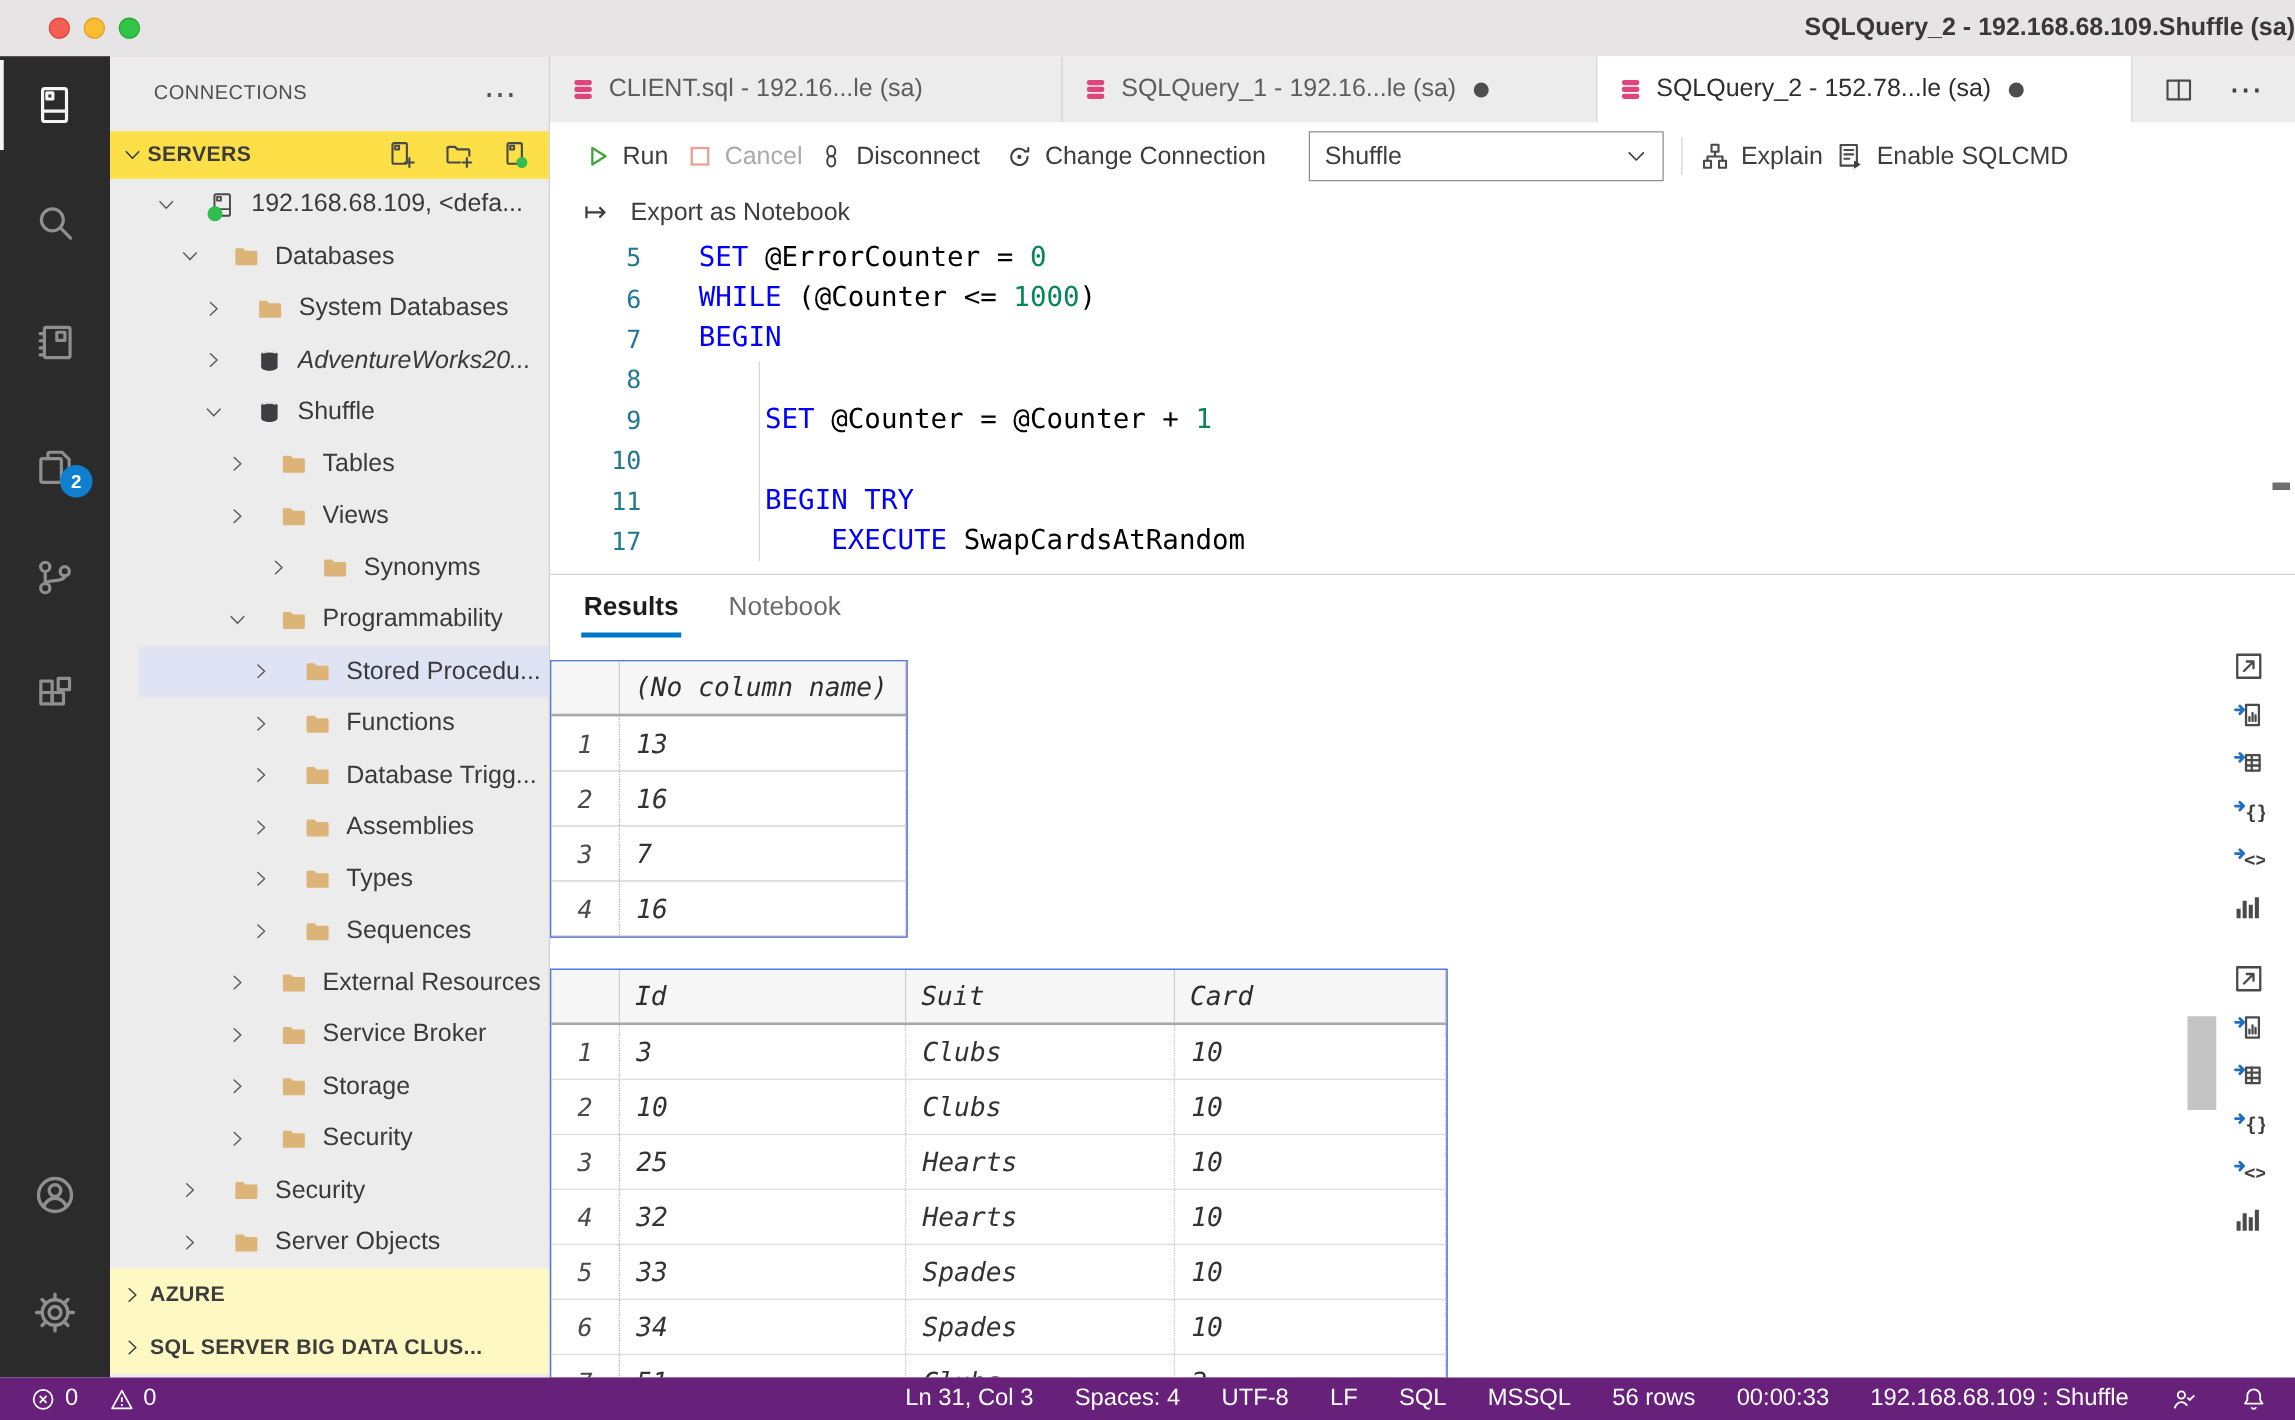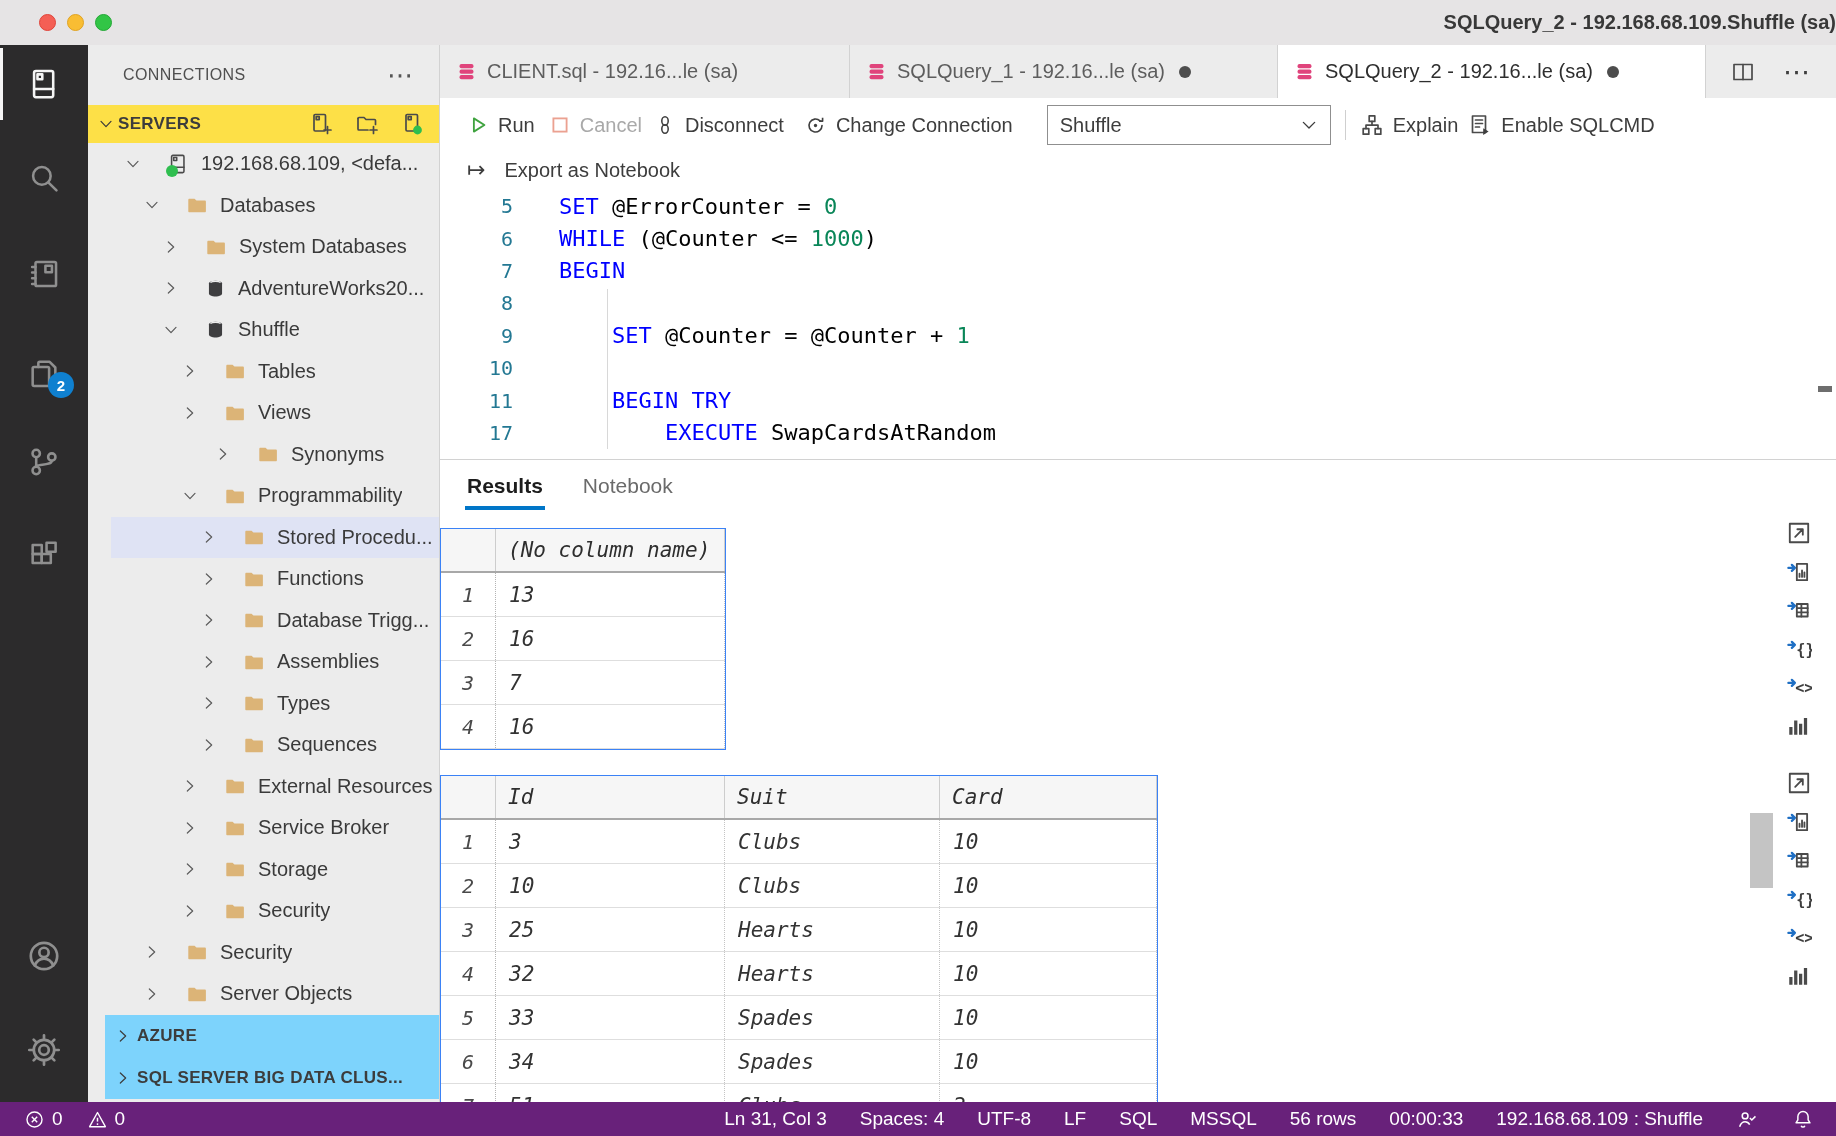--- a/index.html
+++ b/index.html
@@ -38,22 +38,22 @@
   .servers-band{height:38px;background:#fde047;display:flex;align-items:center;padding:0 14px 0 10px;}
   .servers-band .lbl{font-size:17px;font-weight:bold;color:#3c3c3c;margin-left:4px;letter-spacing:.3px;}
   .sb-actions{margin-left:auto;display:flex;gap:22px;align-items:center;color:#4a4a4a;}
   .tree-row{height:41.5px;display:flex;align-items:center;font-size:20px;color:#3a3a3a;white-space:nowrap;margin-left:23px;}
   .tree-row.selected{background:#dfe3f4;}
   .tr-chev{width:20px;display:flex;justify-content:center;color:#5c5c5c;}
   .tr-icon{margin-left:24px;}
   .tr-label{margin-left:12px;overflow:hidden;text-overflow:clip;}
   .chev svg{transition:none;}
   .chev.down svg{transform:rotate(90deg);}
-  .sb-section{height:42px;display:flex;align-items:center;background:#7dd3fc;padding:0 10px;
-              font-size:17px;font-weight:bold;color:#3c3c3c;letter-spacing:.3px;margin-left:17px;}
+  .sb-section{height:42px;display:flex;align-items:center;background:#fef9c3;padding:0 10px;
+              font-size:17px;font-weight:bold;color:#3c3c3c;letter-spacing:.3px;}
   .sb-section .lbl{margin-left:6px;white-space:nowrap;overflow:hidden;}
 
   
   .editor-area{position:absolute;left:440px;top:45px;right:0;bottom:34px;display:flex;
                flex-direction:column;background:#fff;}
   .tabbar{height:53px;background:#ececec;display:flex;flex:none;}
   .tab{display:flex;align-items:center;padding:0 16px;border-right:1px solid #d2d2d2;
        font-size:20px;color:#5d5d5d;box-sizing:border-box;}
   .tab .lbl{margin-left:10px;white-space:nowrap;overflow:hidden;}
   .tab.active{background:#fff;color:#2e2e2e;}
@@ -276,21 +276,21 @@
             <polyline points="8 4.5 16 12 8 19.5" fill="none" stroke="currentColor" stroke-width="1.8" stroke-linecap="round" stroke-linejoin="round"></polyline>
           </svg>
         </span>
         <span class="tr-icon ic">
           <svg width="22" height="22" viewBox="0 0 24 24">
             <path d="M2.5 6.3c0-.7.5-1.2 1.2-1.2h5.6l2.1 2h9.1c.7 0 1.2.5 1.2 1.2v10.4c0 .7-.5 1.2-1.2 1.2H3.7c-.7 0-1.2-.5-1.2-1.2z" fill="#dcb477"></path>
           </svg>
         </span>
         <span class="tr-label">System Databases</span>
       </div>
-      <div class="tree-row" style="padding-left: 50px;">
+      <div class="tree-row" style="padding-left: 50px; font-style: italic;">
         <span class="tr-chev ic chev">
           <svg width="16" height="16" viewBox="0 0 24 24">
             <polyline points="8 4.5 16 12 8 19.5" fill="none" stroke="currentColor" stroke-width="1.8" stroke-linecap="round" stroke-linejoin="round"></polyline>
           </svg>
         </span>
         <span class="tr-icon ic">
           <svg width="21" height="21" viewBox="0 0 24 24">
             <path d="M4.5 6.2v11.6c0 1.9 3.4 3.4 7.5 3.4s7.5-1.5 7.5-3.4V6.2Z" fill="#3e3e40"></path>
             <ellipse cx="12" cy="6.2" rx="7.5" ry="3" fill="#3e3e40"></ellipse>
             <path d="M6.2 5.2a6.3 2.3 0 0 1 11.6 0" fill="none" stroke="#ededed" stroke-width="1.5"></path>
@@ -566,21 +566,21 @@
         <span class="dirty-dot"></span>
       </div>
       <div class="tab active" style="width: 428px;">
         <span class="ic ">
           <svg width="21" height="21" viewBox="0 0 24 24">
             <rect x="4" y="3.4" width="16" height="4.8" rx="2.2" fill="#e0447c"></rect>
             <rect x="4" y="9.7" width="16" height="4.8" rx="2.2" fill="#e0447c"></rect>
             <rect x="4" y="16" width="16" height="4.8" rx="2.2" fill="#e0447c"></rect>
           </svg>
         </span>
-        <span class="lbl">SQLQuery_2 - 192.16...le (sa)</span>
+        <span class="lbl">SQLQuery_2 - 152.78...le (sa)</span>
         <span class="dirty-dot"></span>
       </div>
       <div class="tab-actions">
       <span class="ic">
           <svg width="24" height="24" viewBox="0 0 24 24">
             <rect x="3" y="4.5" width="18" height="15" fill="none" stroke="#4a4a4a" stroke-width="1.7" stroke-linecap="round" stroke-linejoin="round"></rect>
             <line x1="12" y1="4.5" x2="12" y2="19.5" fill="none" stroke="#4a4a4a" stroke-width="1.7" stroke-linecap="round" stroke-linejoin="round"></line>
           </svg>
         </span>
       <span class="ta-dots">⋯</span>

